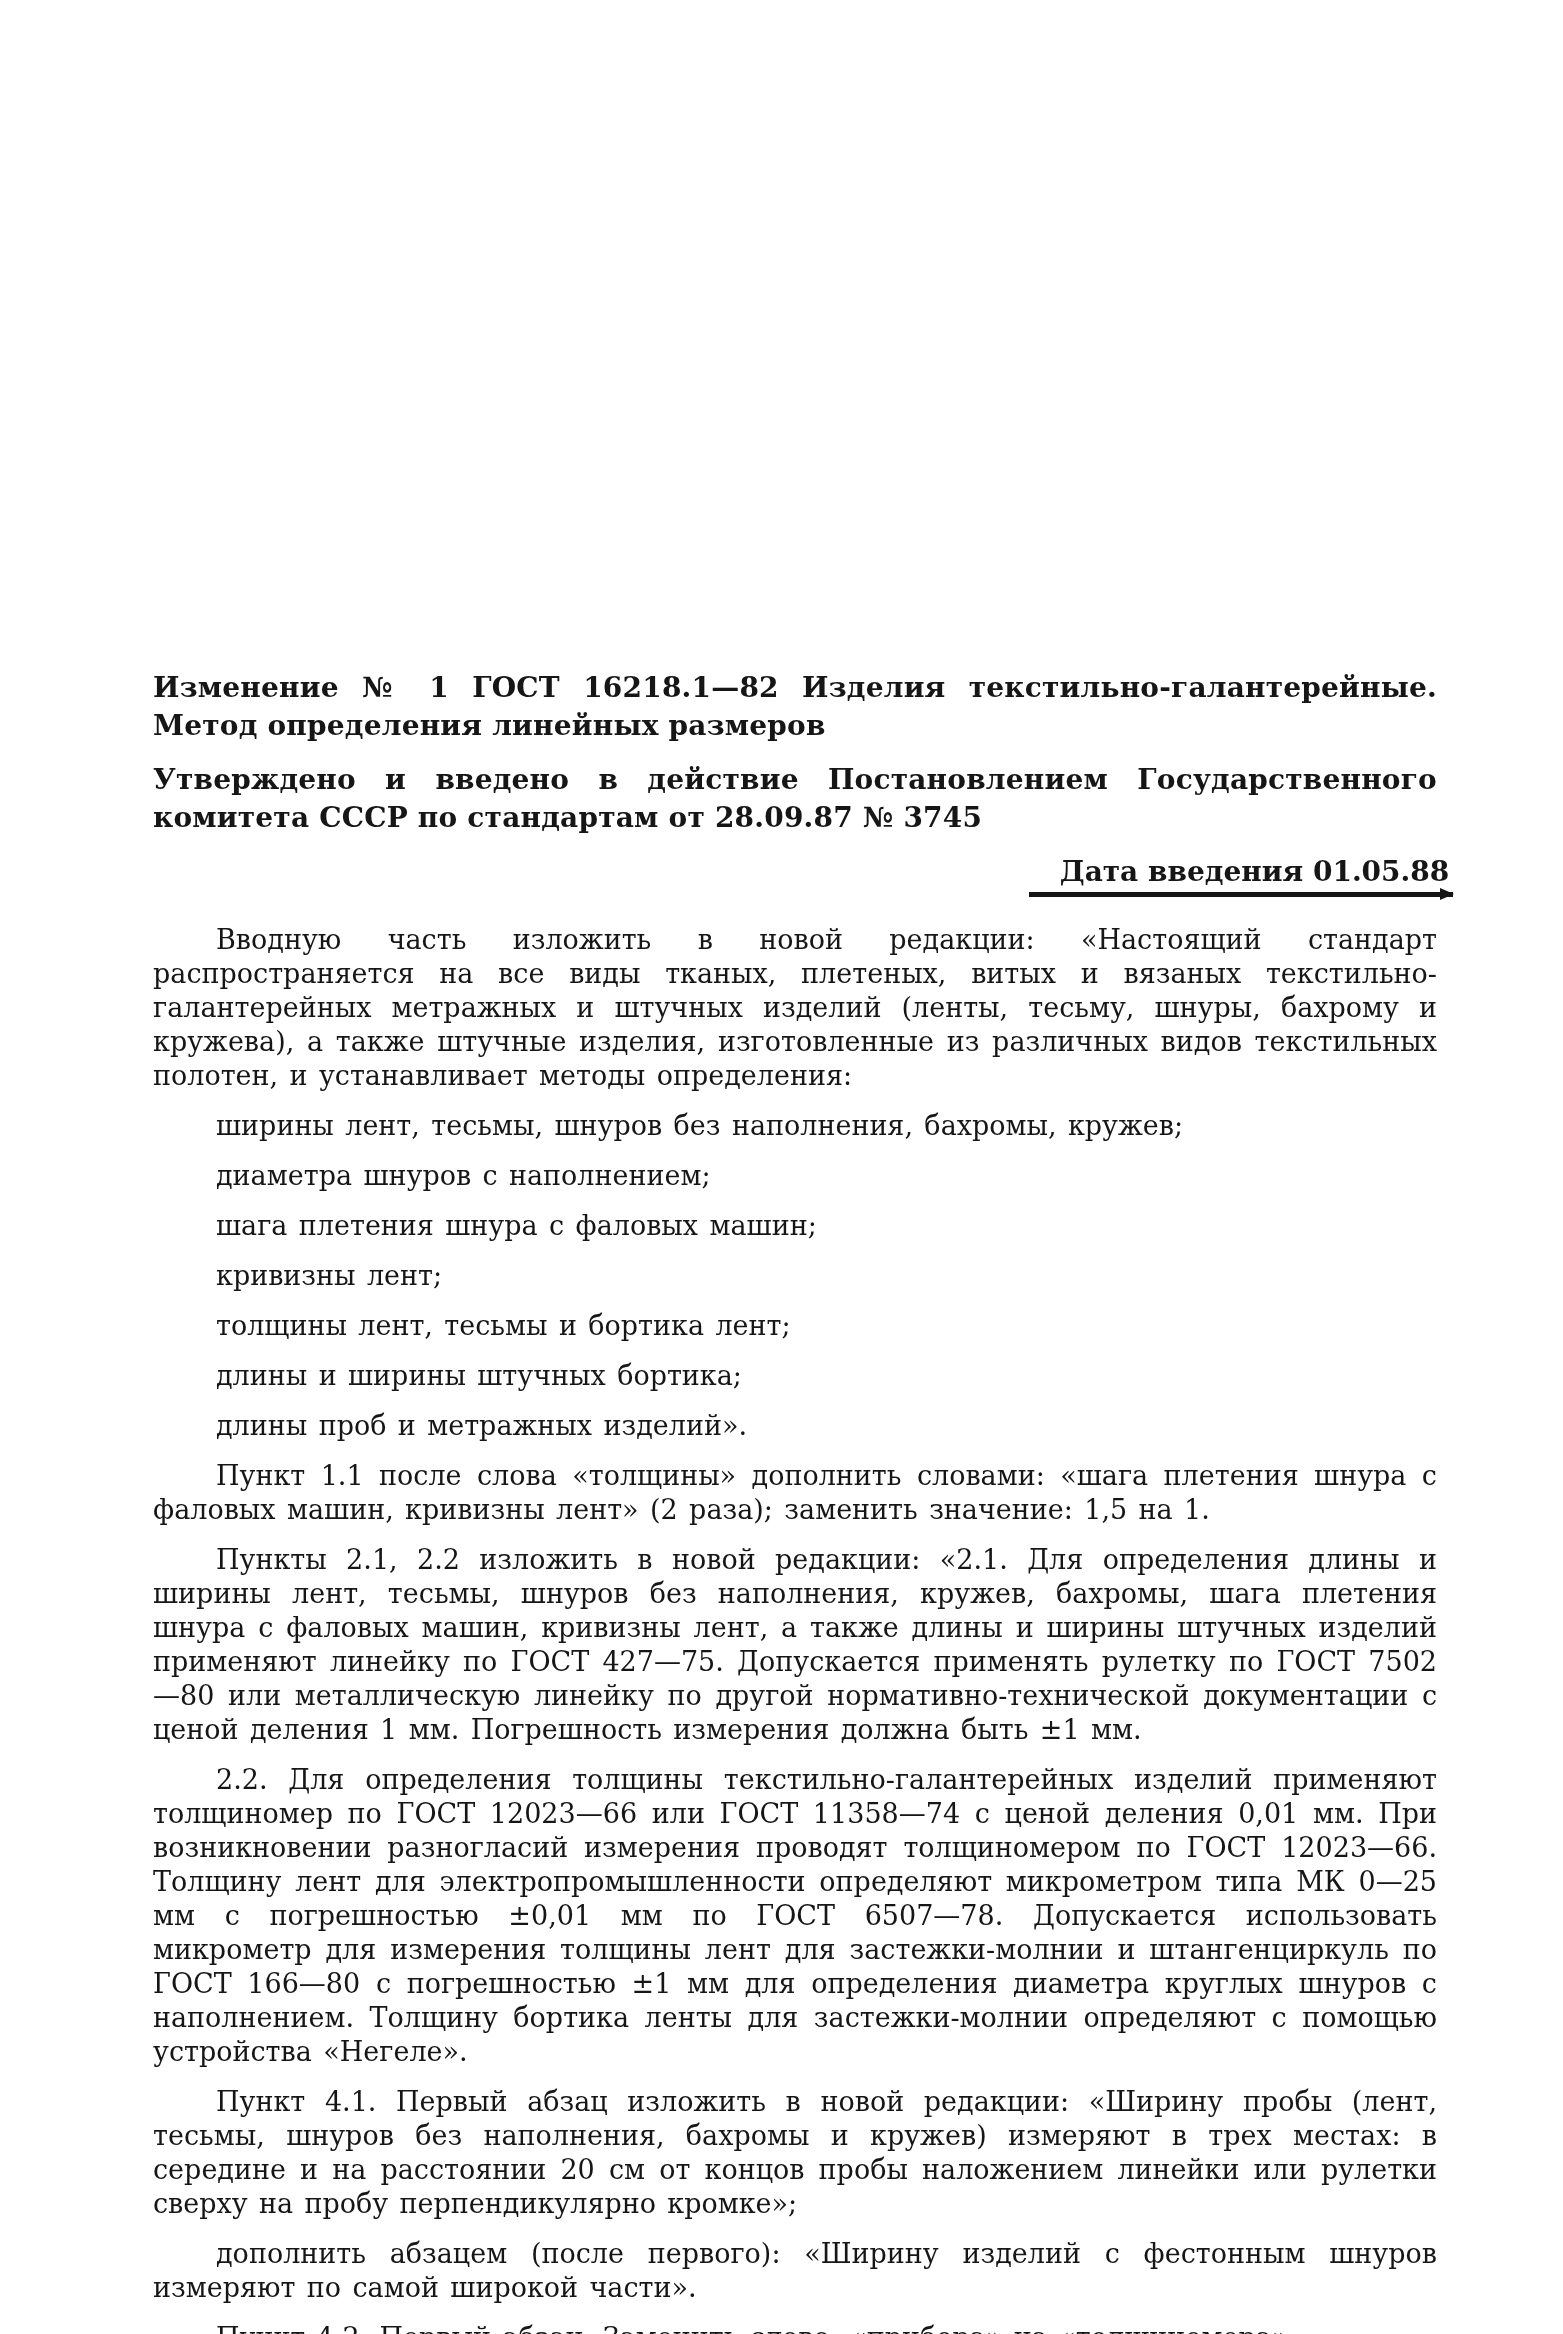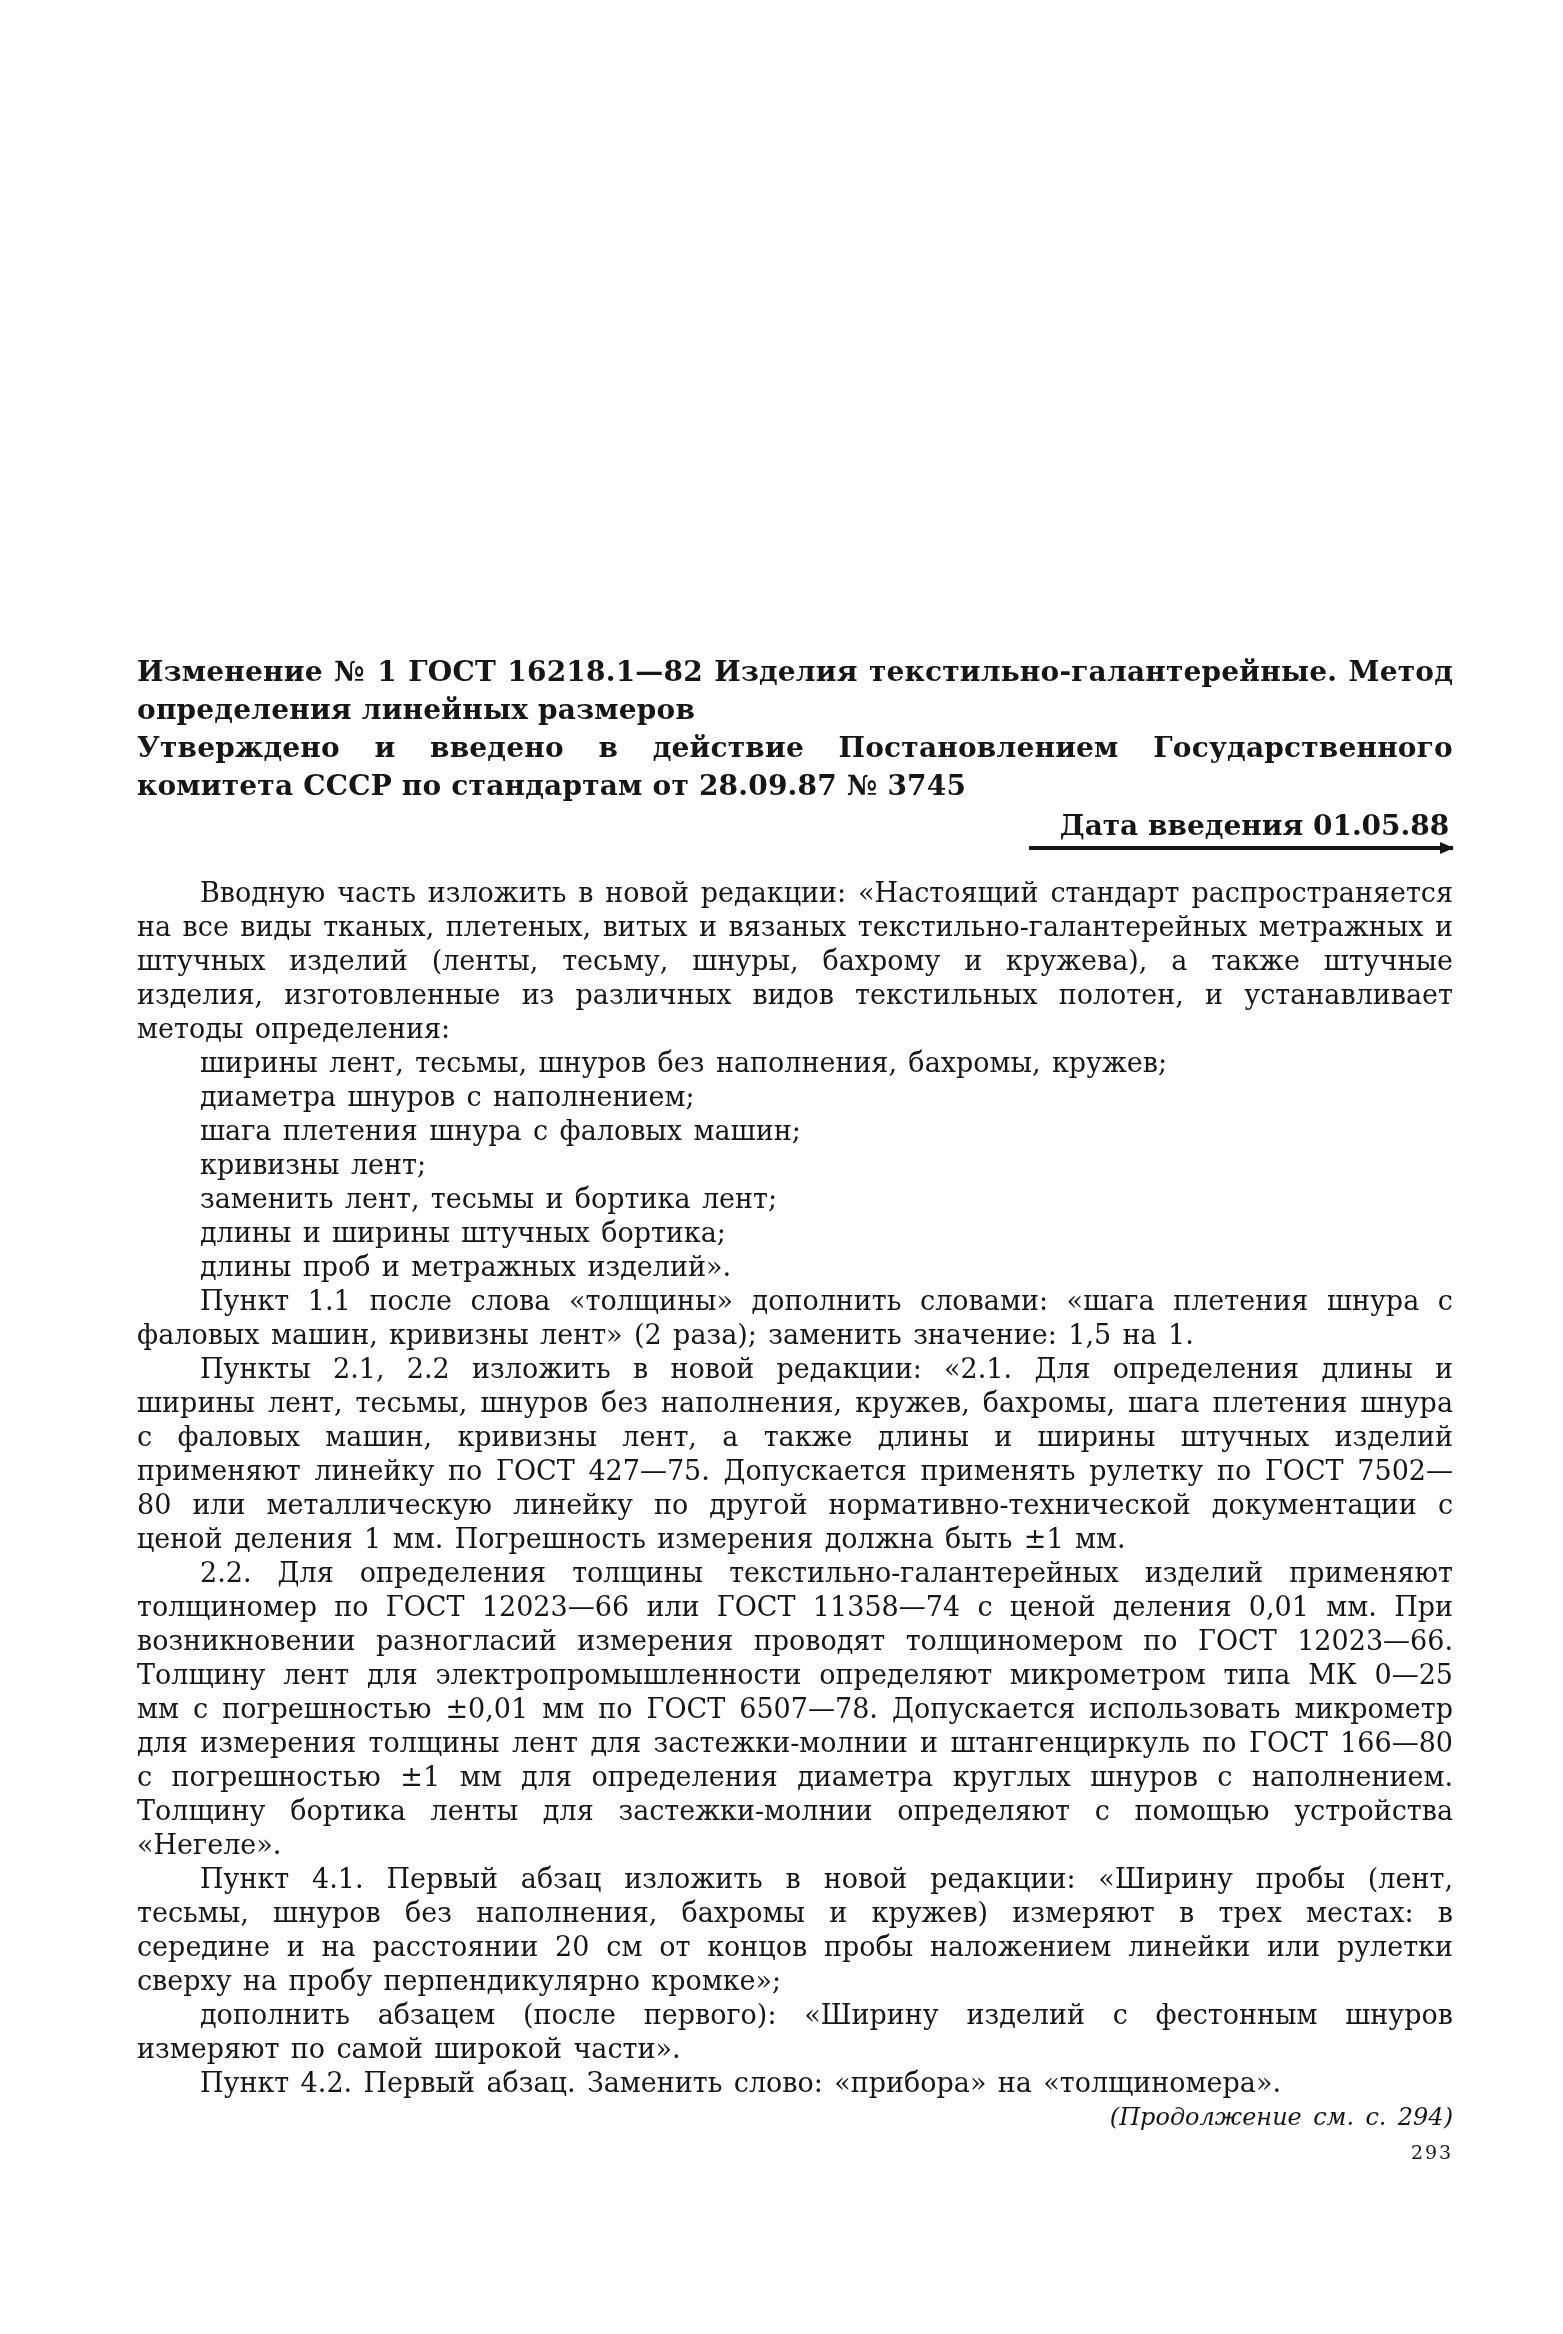--- a/index.html
+++ b/index.html
@@ -11,21 +11,21 @@
     position: relative;
     width: 1563px;
     height: 2334px;
     box-sizing: border-box;
     background: #ffffff;
     color: #161616;
     font-family: "DejaVu Serif", "Liberation Serif", serif;
     padding: 653px 110px 0 137px;
     overflow: hidden;
   }
-  .page p { margin: 0; }
+  .page p { margin: 16px; }
 
   
   .doc-title,
   .approval {
     font-size: 28px;
     line-height: 38px;
     font-weight: bold;
     text-align: justify;
     letter-spacing: 0.2px;
   }
@@ -112,21 +112,21 @@
   </header>
 
   <main class="doc-body">
     <p class="para">Вводную часть изложить в новой редакции: «Настоящий стандарт распространяется на все виды тканых, плетеных, витых и вязаных текстильно-галантерейных метражных и штучных изделий (ленты, тесьму, шнуры, бахрому и кружева), а также штучные изделия, изготовленные из различных видов текстильных полотен, и устанавливает методы определения:</p>
 
     <div>
       <p class="def-item">ширины лент, тесьмы, шнуров без наполнения, бахромы, кружев;</p>
       <p class="def-item">диаметра шнуров с наполнением;</p>
       <p class="def-item">шага плетения шнура с фаловых машин;</p>
       <p class="def-item">кривизны лент;</p>
-      <p class="def-item">заменить лент, тесьмы и бортика лент;</p>
+      <p class="def-item">толщины лент, тесьмы и бортика лент;</p>
       <p class="def-item">длины и ширины штучных бортика;</p>
       <p class="def-item">длины проб и метражных изделий».</p>
     </div>
 
     <p class="para">Пункт 1.1 после слова «толщины» дополнить словами: «шага плетения шнура с фаловых машин, кривизны лент» (2 раза); заменить значение: 1,5 на 1.</p>
     <p class="para">Пункты 2.1, 2.2 изложить в новой редакции: «2.1. Для определения длины и ширины лент, тесьмы, шнуров без наполнения, кружев, бахромы, шага плетения шнура с фаловых машин, кривизны лент, а также длины и ширины штучных изделий применяют линейку по ГОСТ 427—75. Допускается применять рулетку по ГОСТ 7502—80 или металлическую линейку по другой нормативно-технической документации с ценой деления 1 мм. Погрешность измерения должна быть ±1 мм.</p>
     <p class="para">2.2. Для определения толщины текстильно-галантерейных изделий применяют толщиномер по ГОСТ 12023—66 или ГОСТ 11358—74 с ценой деления 0,01 мм. При возникновении разногласий измерения проводят толщиномером по ГОСТ 12023—66. Толщину лент для электропромышленности определяют микрометром типа МК 0—25 мм с погрешностью ±0,01 мм по ГОСТ 6507—78. Допускается использовать микрометр для измерения толщины лент для застежки-молнии и штангенциркуль по ГОСТ 166—80 с погрешностью ±1 мм для определения диаметра круглых шнуров с наполнением. Толщину бортика ленты для застежки-молнии определяют с помощью устройства «Негеле».</p>
     <p class="para">Пункт 4.1. Первый абзац изложить в новой редакции: «Ширину пробы (лент, тесьмы, шнуров без наполнения, бахромы и кружев) измеряют в трех местах: в середине и на расстоянии 20 см от концов пробы наложением линейки или рулетки сверху на пробу перпендикулярно кромке»;</p>
     <p class="para">дополнить абзацем (после первого): «Ширину изделий с фестонным шнуров измеряют по самой широкой части».</p>
     <p class="para">Пункт 4.2. Первый абзац. Заменить слово: «прибора» на «толщиномера».</p>

